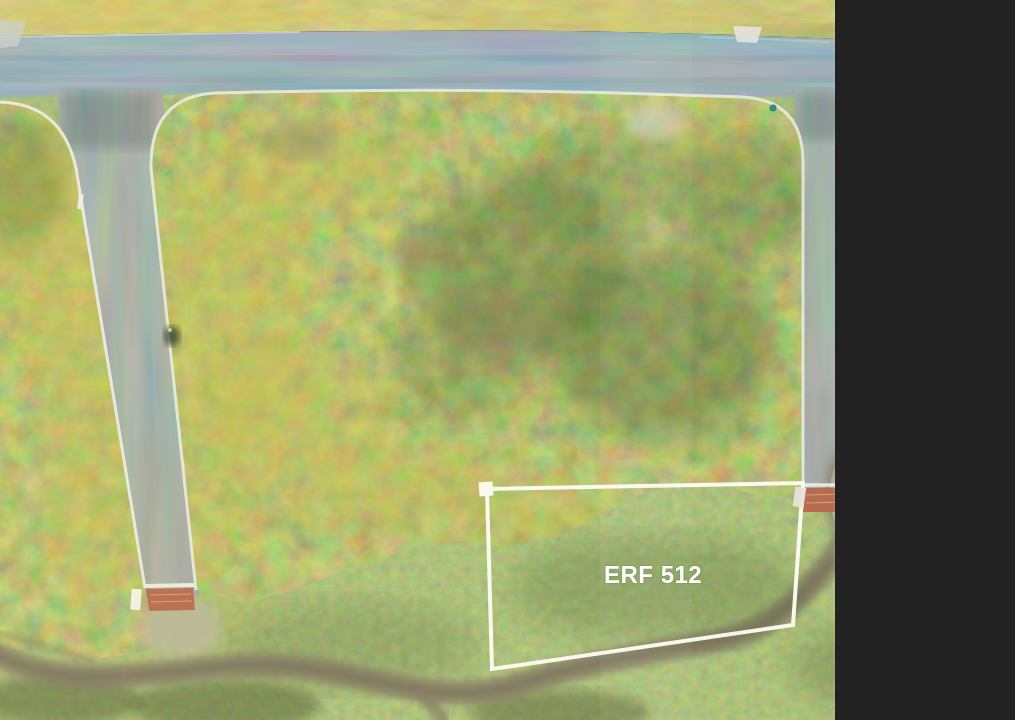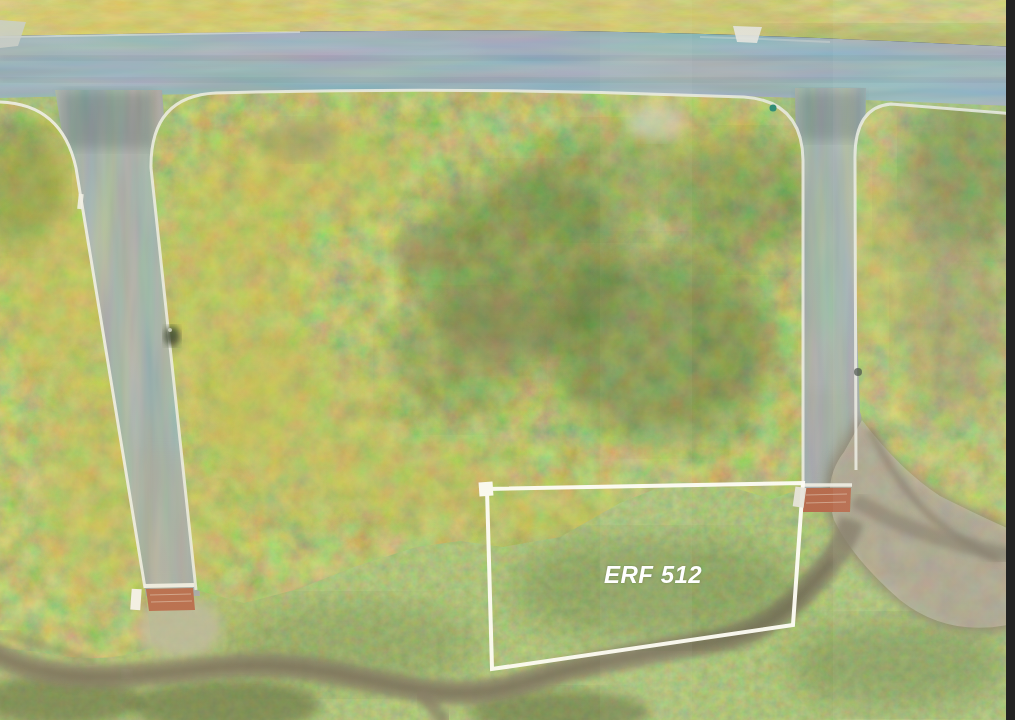--- a/index.html
+++ b/index.html
@@ -1,19 +1,18 @@
 <!DOCTYPE html>
 <html><head>
 <meta charset="utf-8">
 <style>
   html,body{margin:0;padding:0;background:#222;}
   .stage{
-    position:relative;width:1006px;height:720px;overflow:hidden;
+    position:relative;width:835px;height:720px;overflow:hidden;
     font-family:"Liberation Sans",sans-serif;
-    font-style:italic;
   }
   .stage svg{position:absolute;inset:0;display:block;}
   .erf-label{
     position:absolute;left:604px;top:561px;
     color:#ffffff;font-weight:700;font-size:24px;letter-spacing:.5px;
     text-shadow:0 0 2px rgba(40,60,30,.35);
     user-select:none;white-space:nowrap;
   }
 </style>
 </head>

